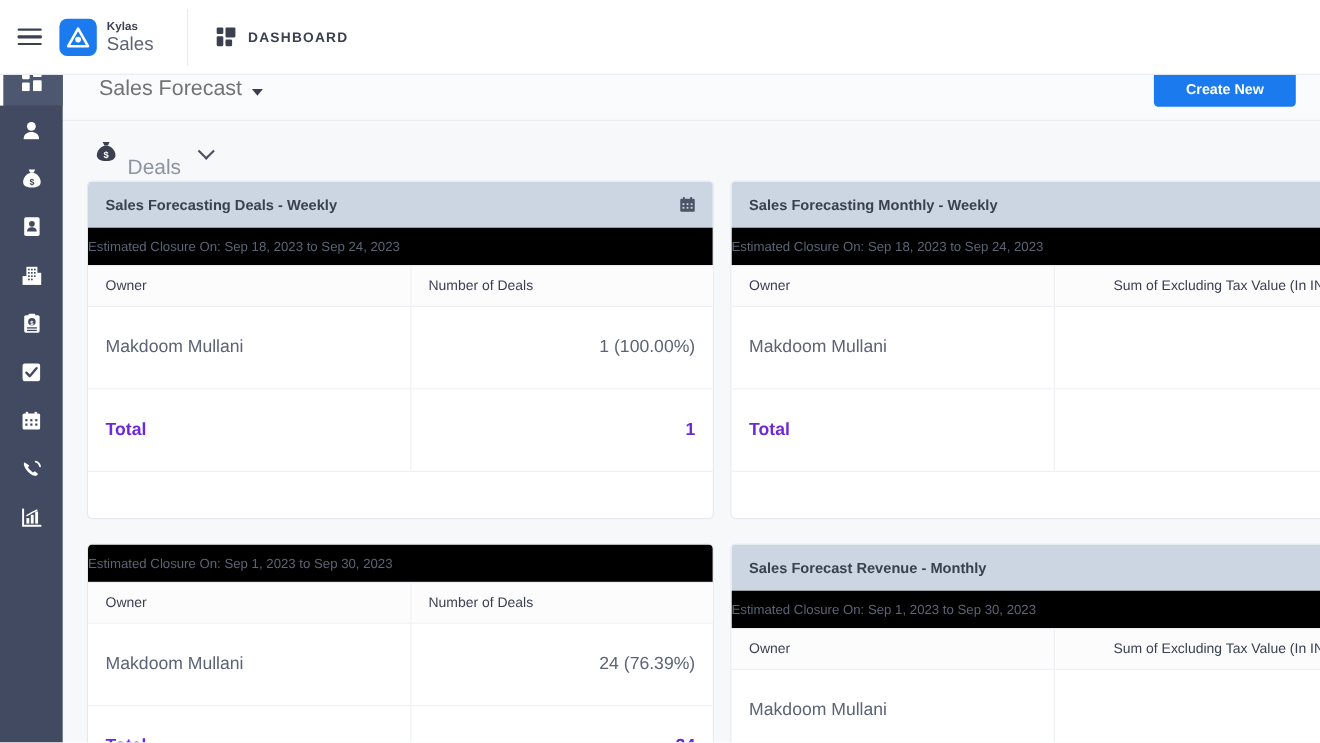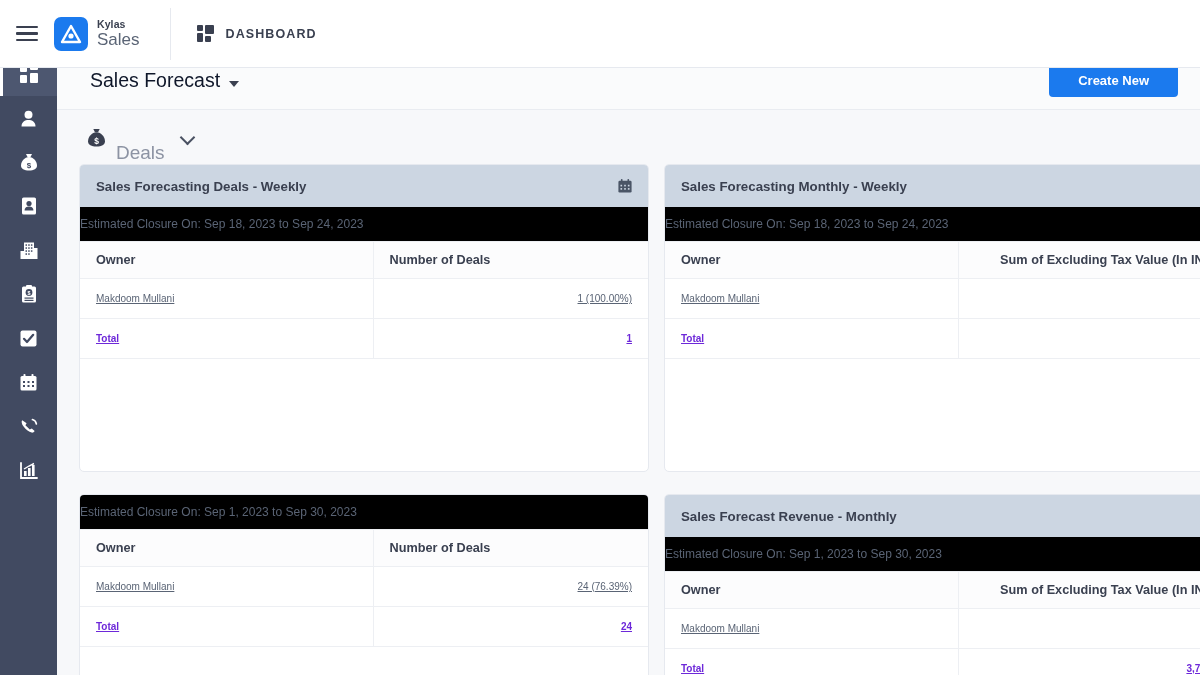--- a/index.html
+++ b/index.html
@@ -67,21 +67,21 @@
   
   .main {
     position: absolute; top: 52px; left: 57px; width: 1143px; height: 623px;
     background: #f7f8fa; overflow: hidden;
   }
   .page-head {
     height: 58px; background: #fafbfc; border-bottom: 1px solid #e9ecf1;
     display: flex; align-items: center; padding: 0 22px 0 33px;
   }
   .page-title {
-    font-size: 19.5px; color: #0f172a; font-weight: 400;
+    font-size: 19.5px; color: #737373; font-weight: 400;
   }
   .caret-down {
     width: 0; height: 0; margin-left: 9px; margin-top: 6px;
     border-left: 5px solid transparent; border-right: 5px solid transparent;
     border-top: 6px solid #3a4050; cursor: pointer;
   }
   .spacer { flex: 1; }
   .btn-primary {
     background: #1b7aee; color: #ffffff; border: none; border-radius: 4px;
     font-size: 13px; font-weight: bold; padding: 9px 29px; cursor: pointer;
@@ -115,28 +115,27 @@
     padding: 0 16px; justify-content: space-between;
   }
   .card-title { font-size: 13.3px; font-weight: bold; color: #3a4050; }
   .cal-icon { cursor: pointer; }
   .card-sub {
     text-align: left; font-size: 12px; color: #5a6475;
     padding: 10px 0 10px 0; background: #000000;
   }
   table.tbl { width: 100%; border-collapse: collapse; table-layout: fixed; }
   table.tbl th {
-    text-align: left; font-size: 12.7px; font-weight: bold; color: #3a4050;
+    text-align: left; font-size: 12.7px; font-weight: normal; color: #3a4050;
     padding: 11px 16px; border-top: 1px solid #edeff3; border-bottom: 1px solid #edeff3;
     background: #fcfcfd;
   }
   table.tbl td {
-    font-size: 10px; color: #5a6475; padding: 14px 16px;
+    font-size: 16px; color: #5a6475; padding: 28px 16px;
     border-bottom: 1px solid #edeff3;
-    text-decoration: underline;
   }
   table.tbl td.num, table.tbl th.num { text-align: right; }
   table.tbl th.col2, table.tbl td.col2 { border-left: 1px solid #edeff3; }
   table.tbl tr.total td { font-weight: bold; color: #6d28d9; }
   .c-owner { width: 293px; }
   .c-val   { width: auto; }
   .r-owner { width: 293px; }
   .r-val   { width: auto; }
 </style>
 </head>

